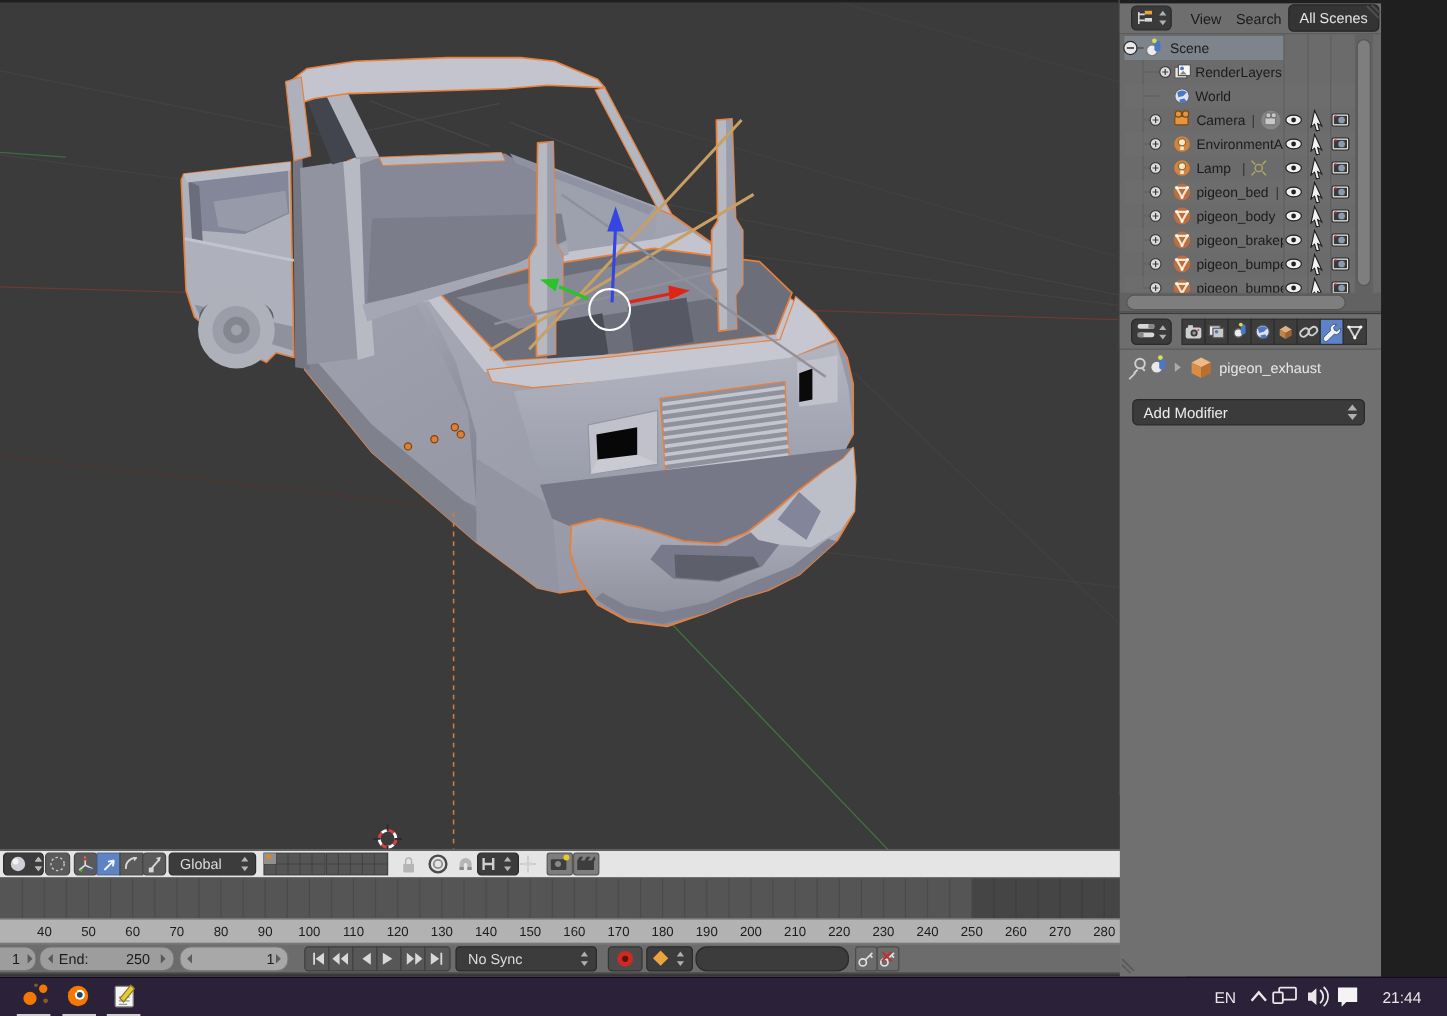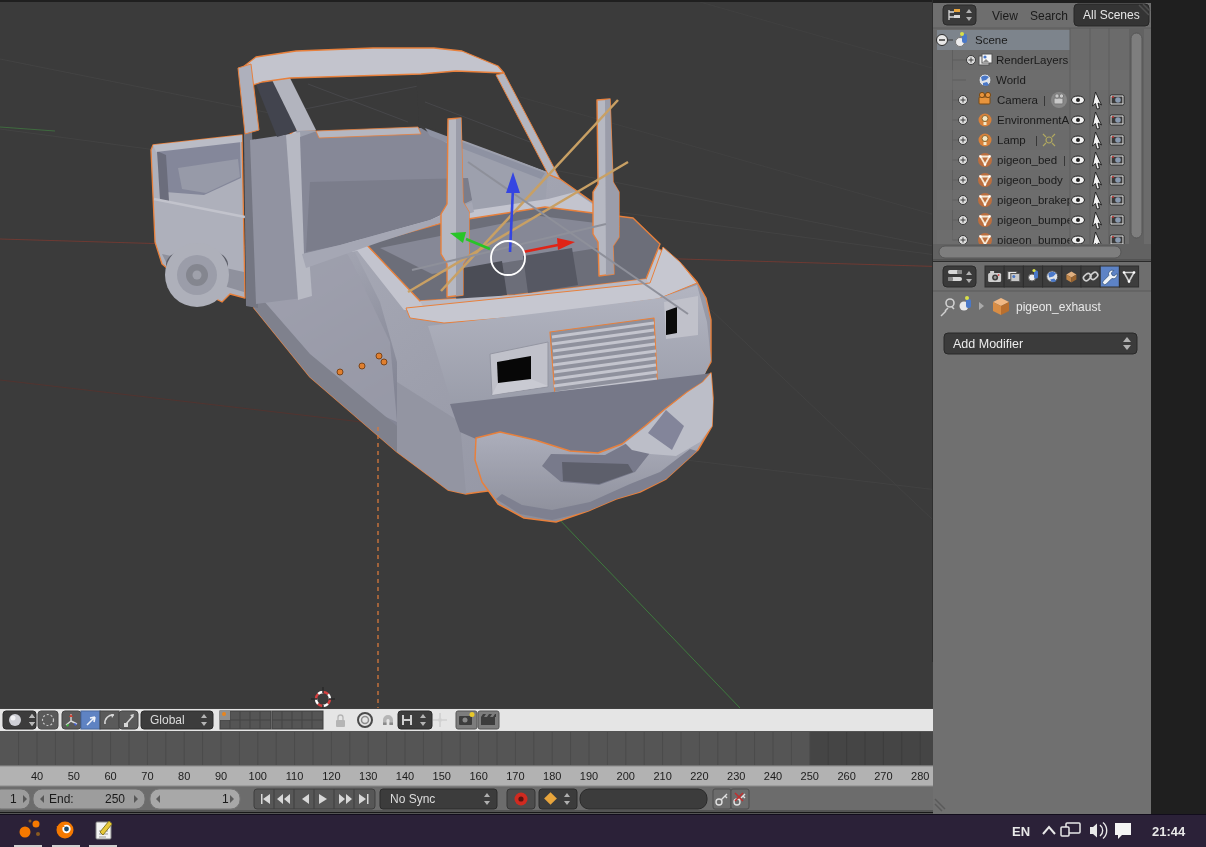--- a/index.html
+++ b/index.html
@@ -2,21 +2,21 @@
 <html><head>
 <meta charset="utf-8">
 <style>
 html,body{margin:0;padding:0;width:1206px;height:847px;overflow:hidden;background:#3b3b3b;font-family:"Liberation Sans",sans-serif;}
 *{box-sizing:border-box;}
 #root{position:absolute;left:0;top:0;width:1206px;height:847px;background:#1f1f1f;}
 #vp{position:absolute;left:0;top:2px;width:988px;height:706px;background:#3b3b3b;overflow:hidden;}
 #vphead{position:absolute;left:0;top:708px;width:988px;height:24px;background:#e5e5e5;border-top:1px solid #404040;border-bottom:1px solid #535353;}
 #tl{position:absolute;left:0;top:732px;width:988px;height:82px;background:#555555;}
 #rp{position:absolute;left:932px;top:0;width:218px;height:662px;background:#707070;border-left:1px solid #2e2e2e;}
-#task{position:absolute;left:0;top:814px;width:1206px;height:33px;background:#2b2138;font-weight:bold;}
+#task{position:absolute;left:0;top:814px;width:1206px;height:33px;background:#2b2138;}
 </style>
 </head>
 <body>
 <div id="root">
   <div id="vp">
   <svg width="988" height="706" viewBox="0 0 988 706" style="position:absolute;left:0;top:0">
     <defs>
       <linearGradient id="gBody" x1="0" y1="0" x2="1" y2="1">
         <stop offset="0" stop-color="#aeb0bc"></stop>
             <stop offset="1" stop-color="#8f919f"></stop>

